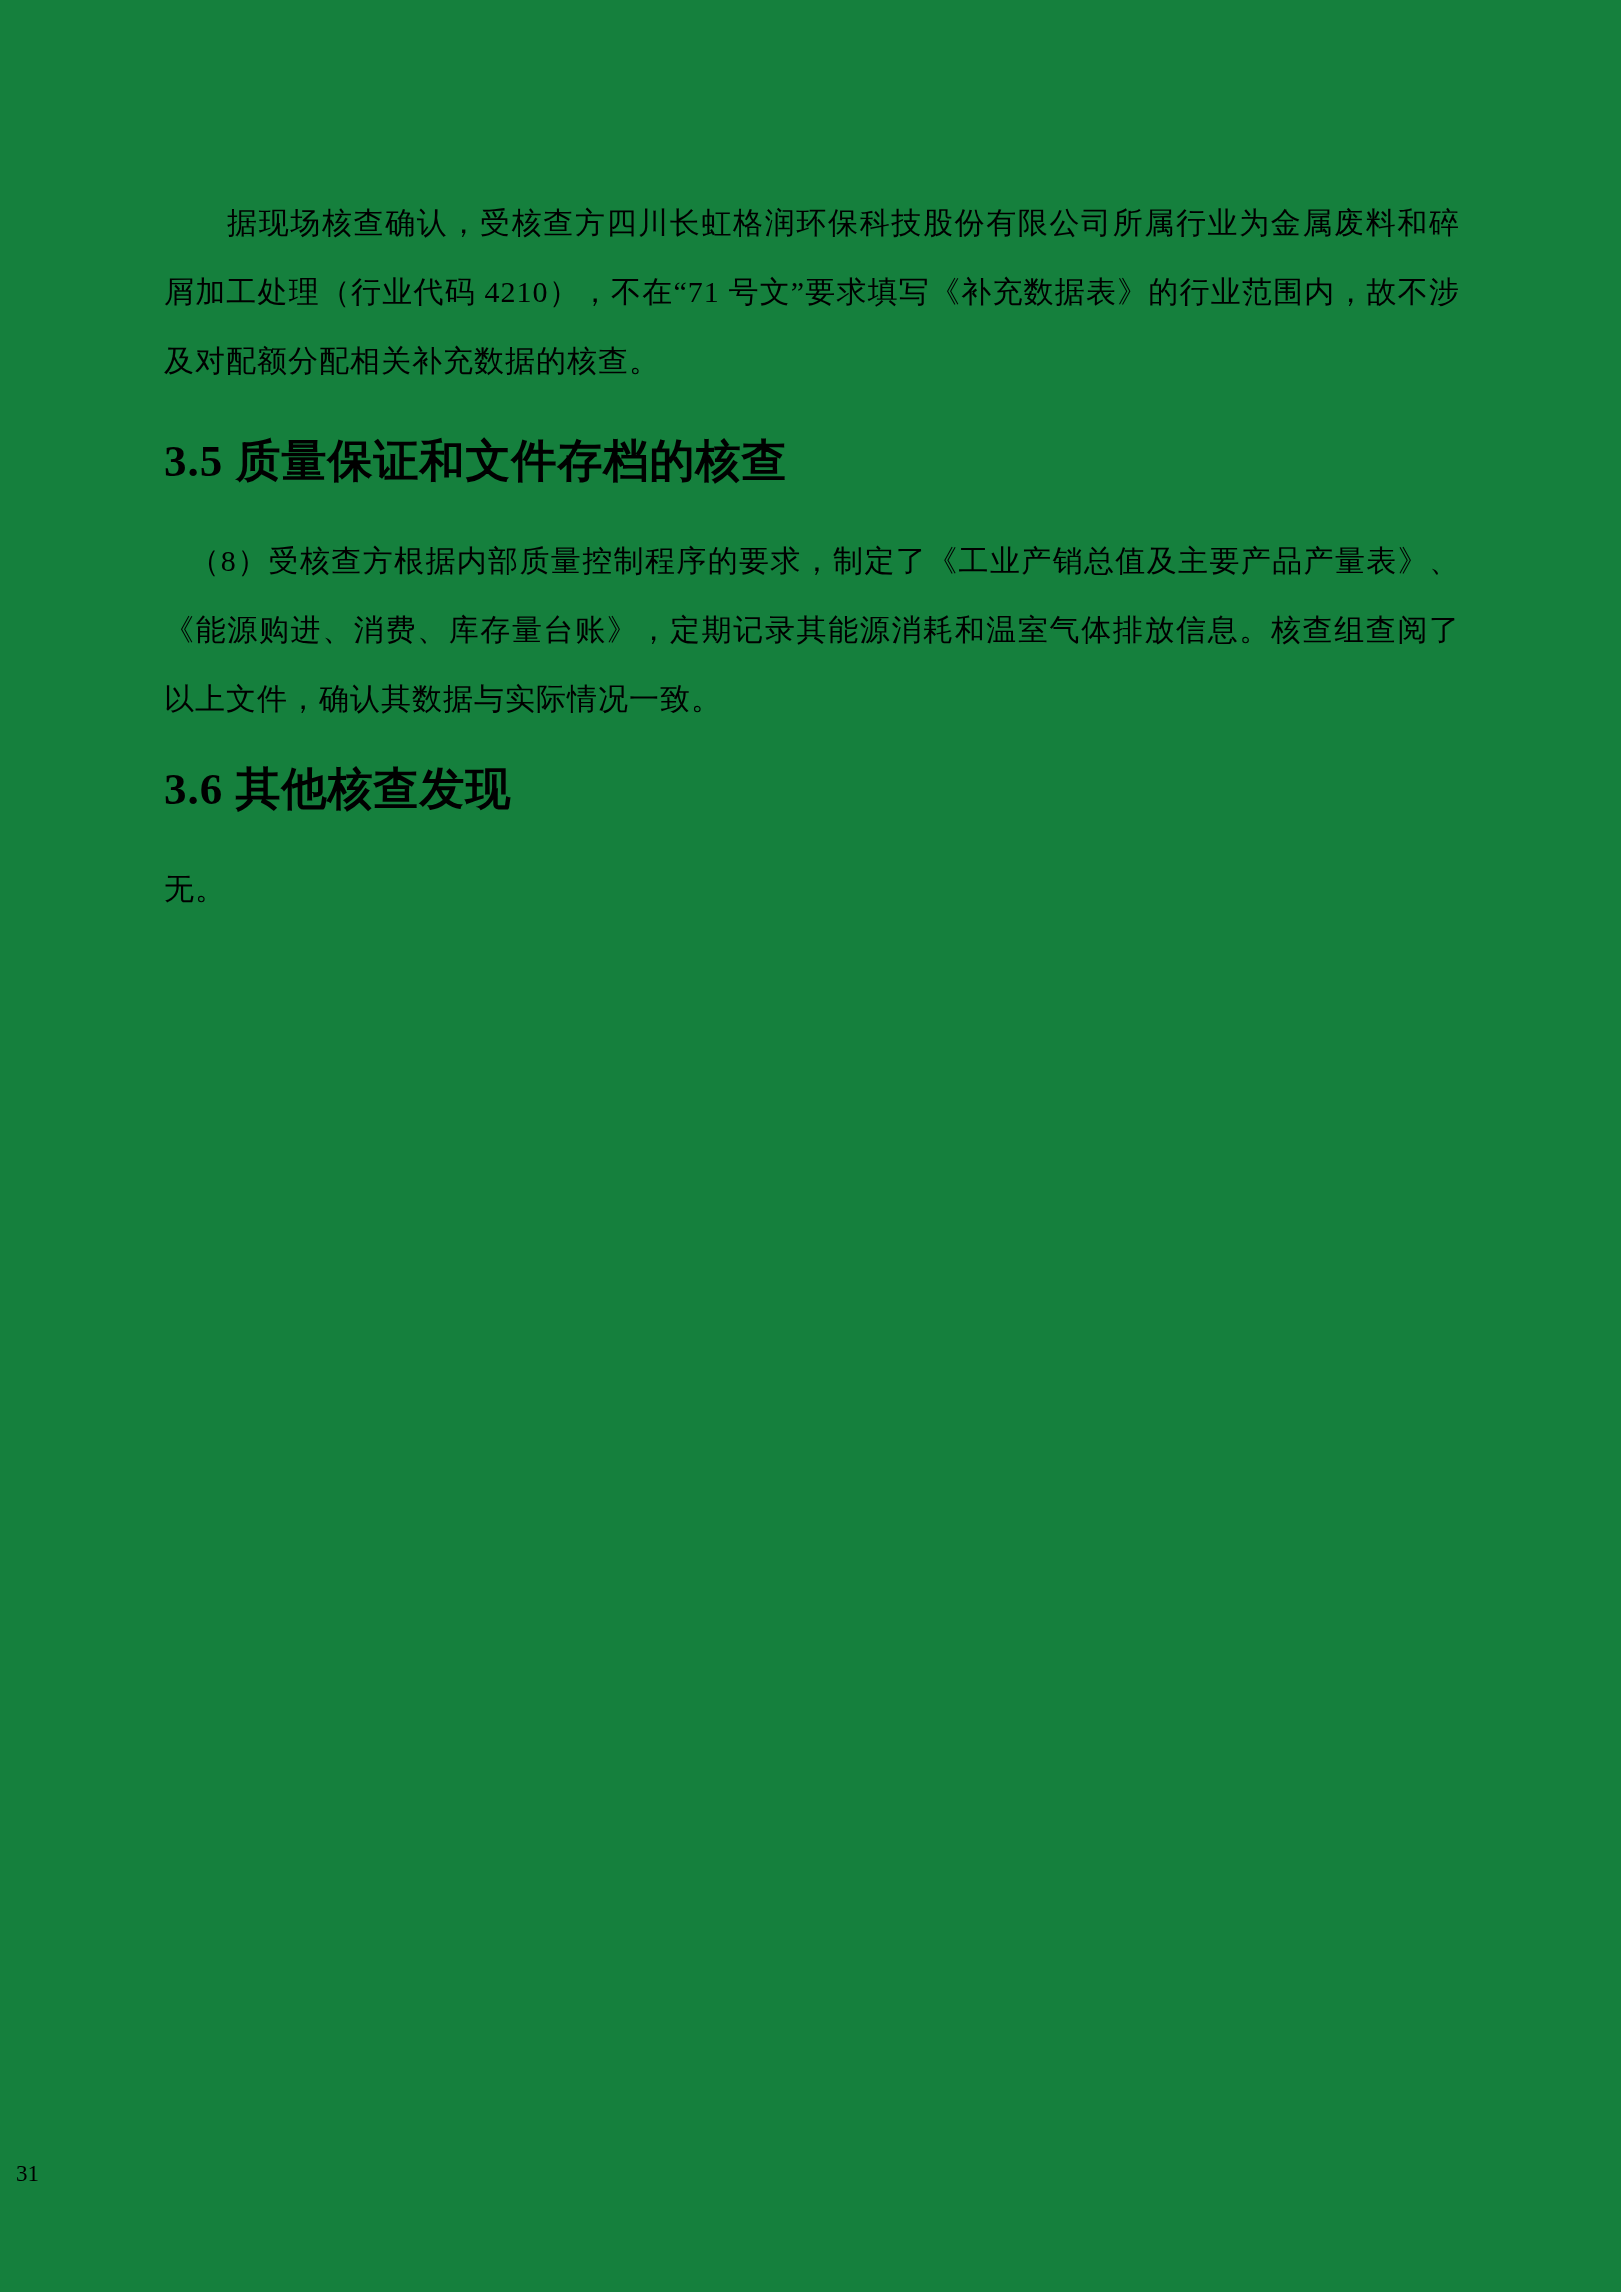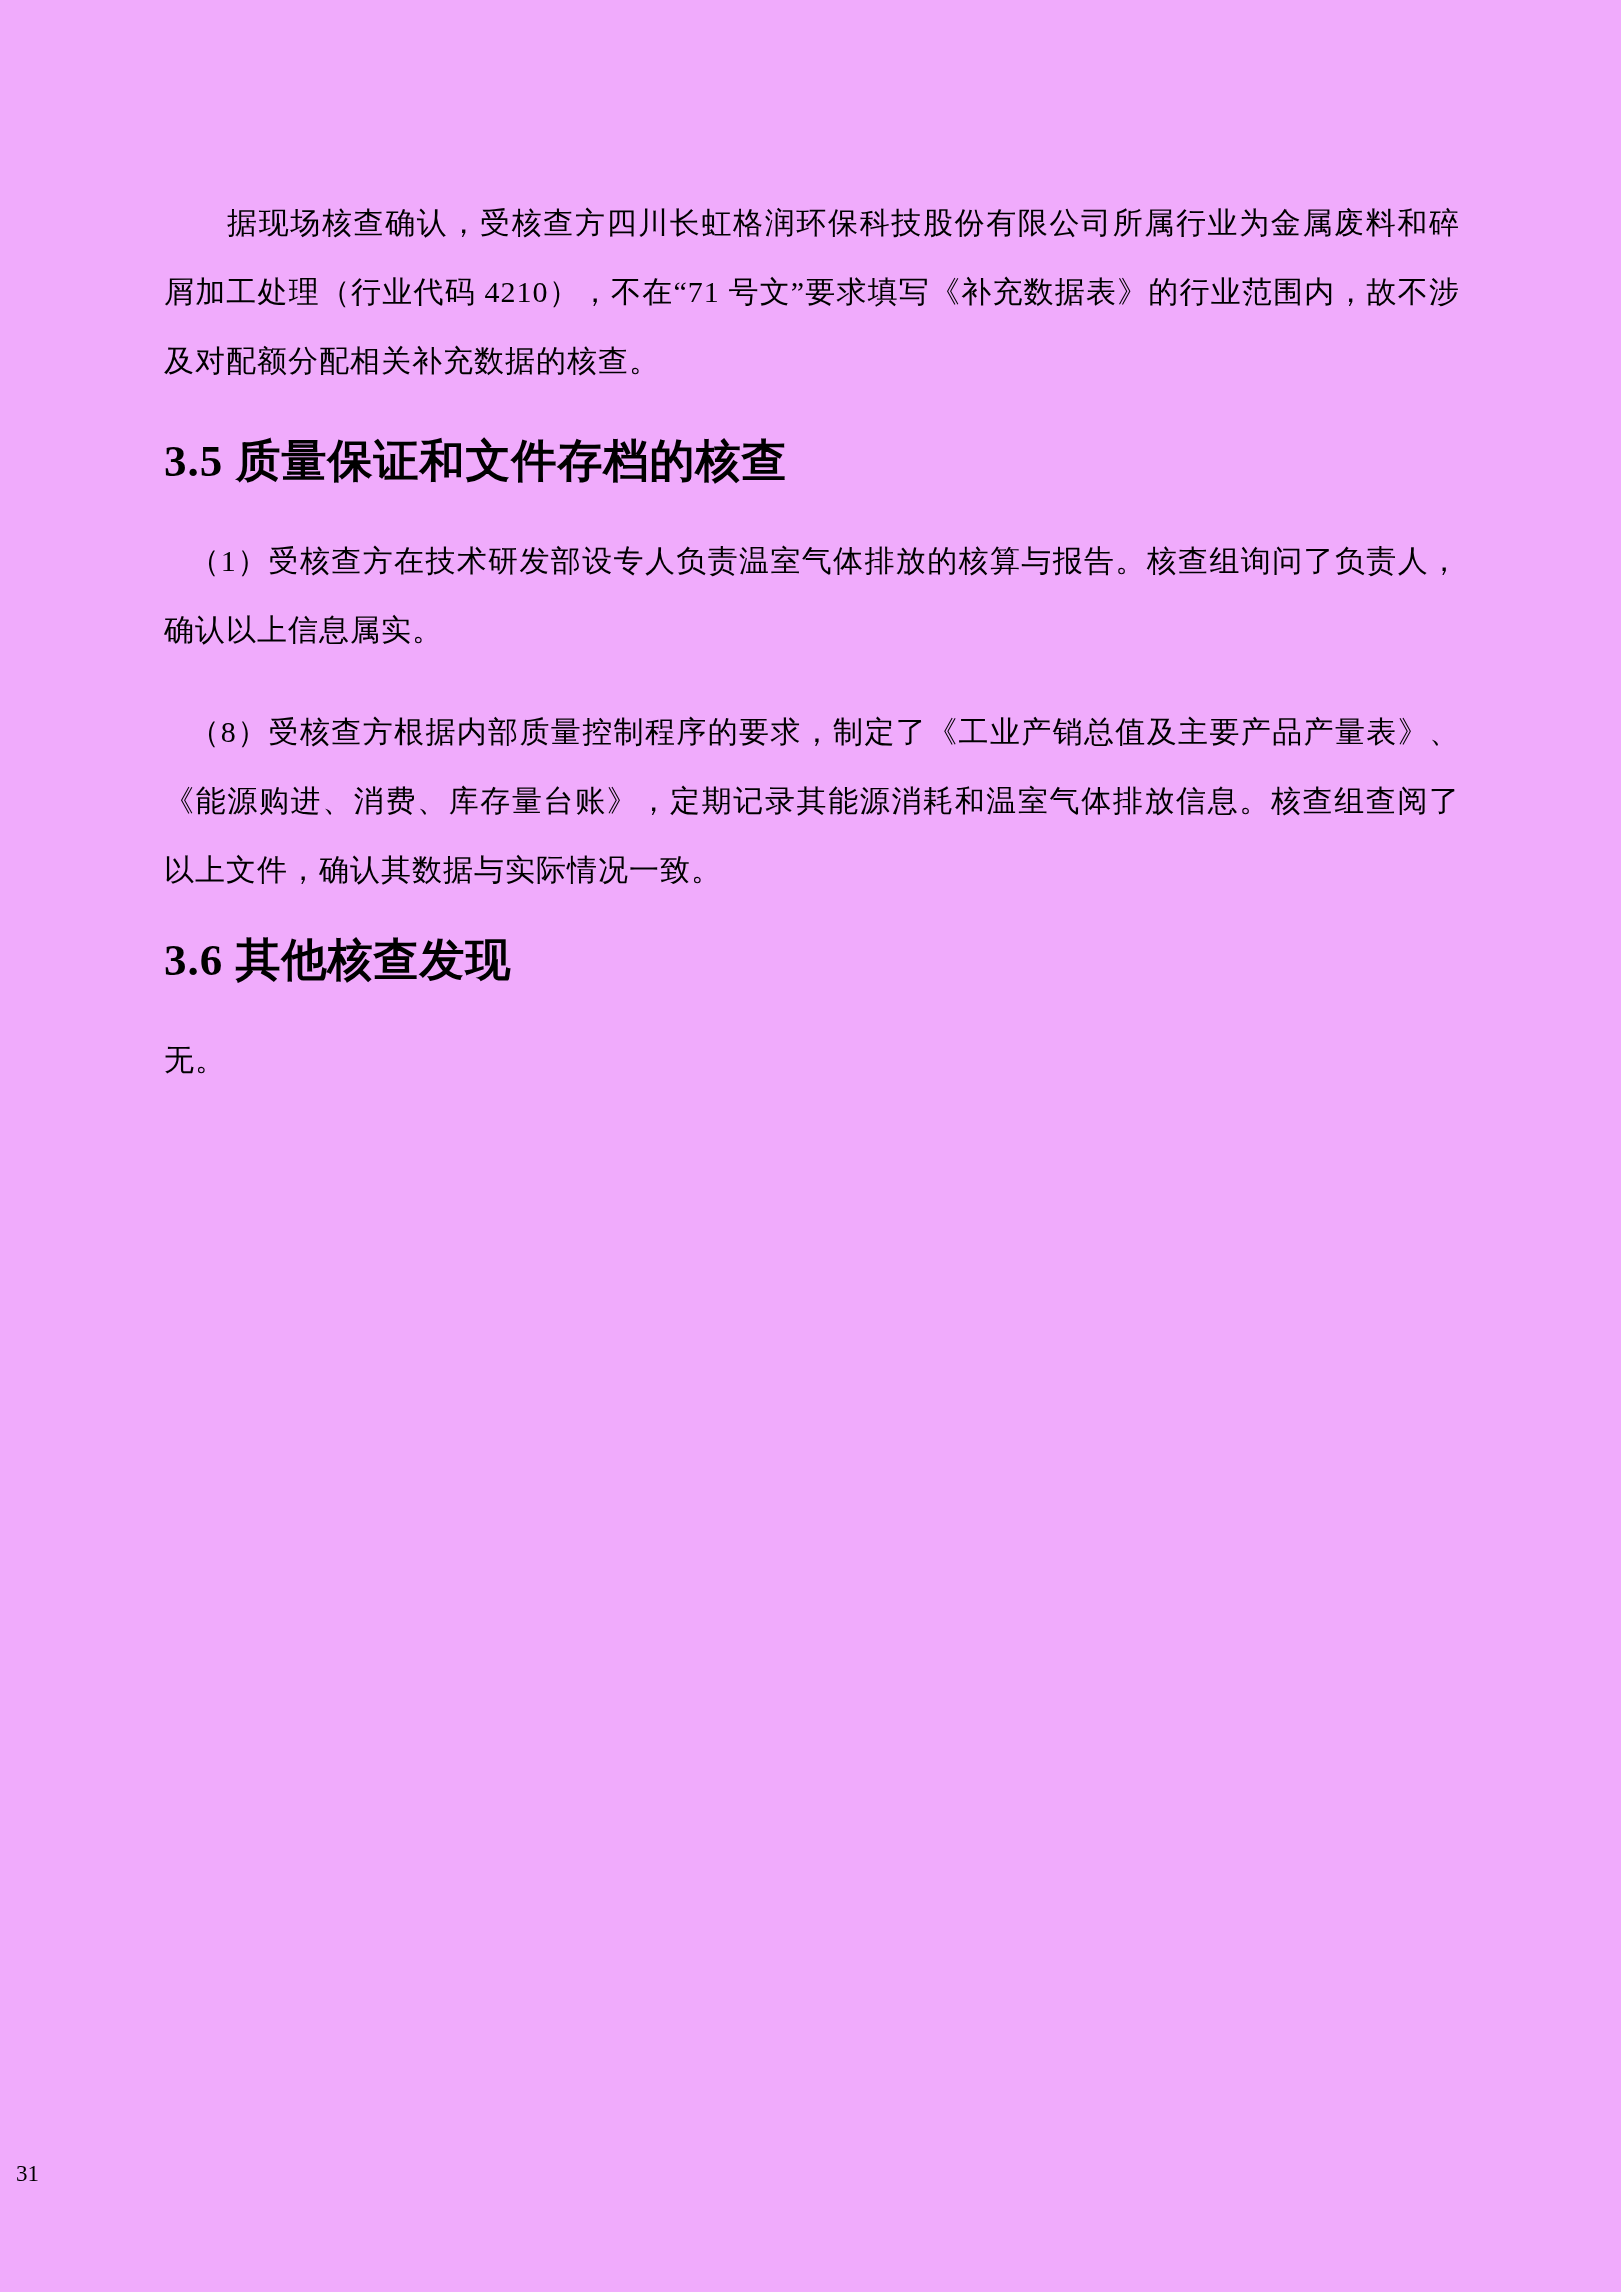--- a/index.html
+++ b/index.html
@@ -2,21 +2,21 @@
 <html><head>
 <meta charset="utf-8">
 <style>
   * { margin: 0; padding: 0; box-sizing: border-box; }
   html, body { background: #888; }
   .page {
     position: relative;
     width: 1621px;
     height: 2293px;
     margin: 0 auto;
-    background: #f0abfc;
+    background: #15803d;
     font-family: "Liberation Serif", "DejaVu Serif", serif;
     color: #000000;
     overflow: hidden;
   }
   .content {
     position: absolute;
     top: 188px;
     left: 164px;
     right: 161px;
   }
@@ -57,21 +57,20 @@
 <body>
 
 <div class="page">
   <div class="content">
 
     <p class="body-para indent2">据现场核查确认，受核查方四川长虹格润环保科技股份有限公司所属行业为金属废料和碎屑加工处理（行业代码 4210），不在“71 号文”要求填写《补充数据表》的行业范围内，故不涉及对配额分配相关补充数据的核查。</p>
 
     <h2 class="heading">3.5 质量保证和文件存档的核查</h2>
 
 
-    <p class="body-para item">（1）受核查方在技术研发部设专人负责温室气体排放的核算与报告。核查组询问了负责人，确认以上信息属实。</p>
 
     <p class="body-para item">（8）受核查方根据内部质量控制程序的要求，制定了《工业产销总值及主要产品产量表》、《能源购进、消费、库存量台账》，定期记录其能源消耗和温室气体排放信息。核查组查阅了以上文件，确认其数据与实际情况一致。</p>
 
 
 
     <h2 class="heading heading-36">3.6 其他核查发现</h2>
 
     <p class="body-para plain">无。</p>
 
   </div>

